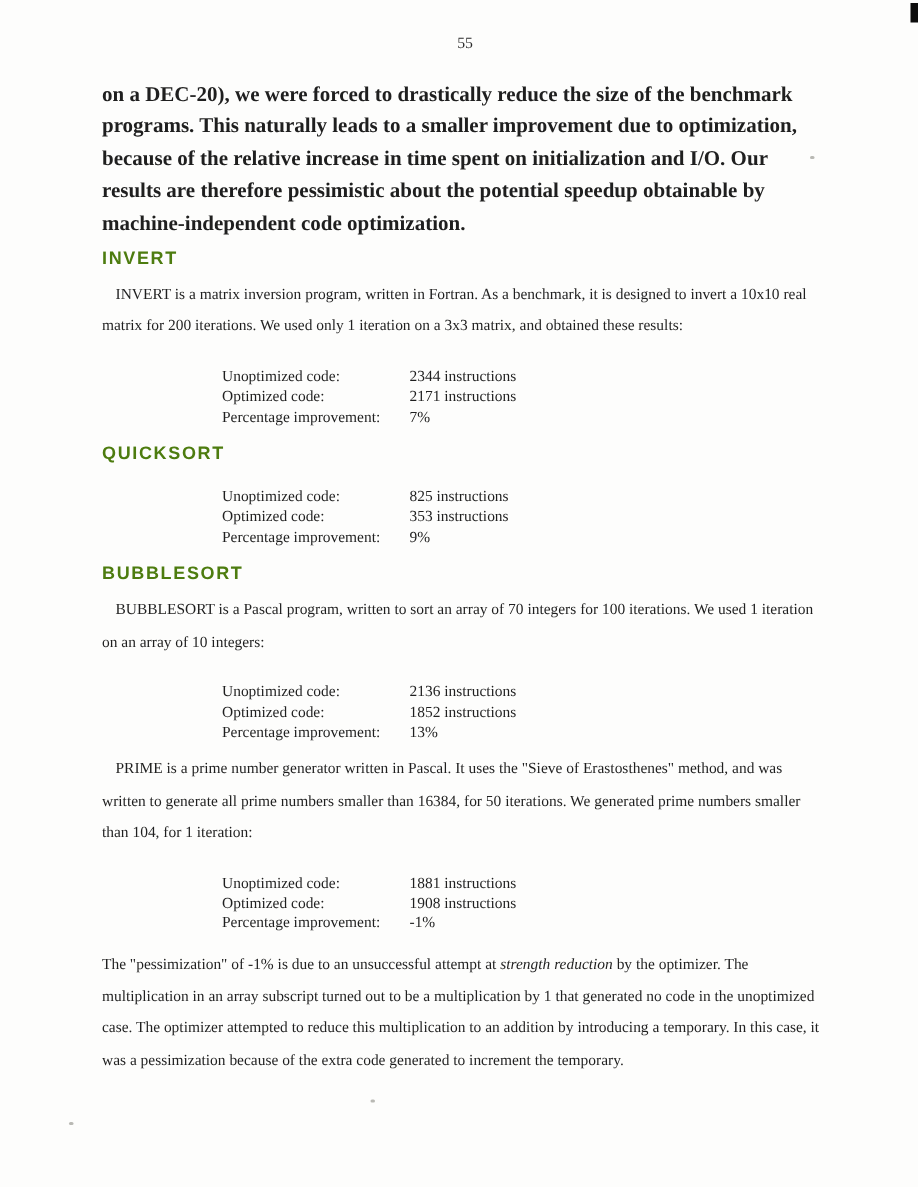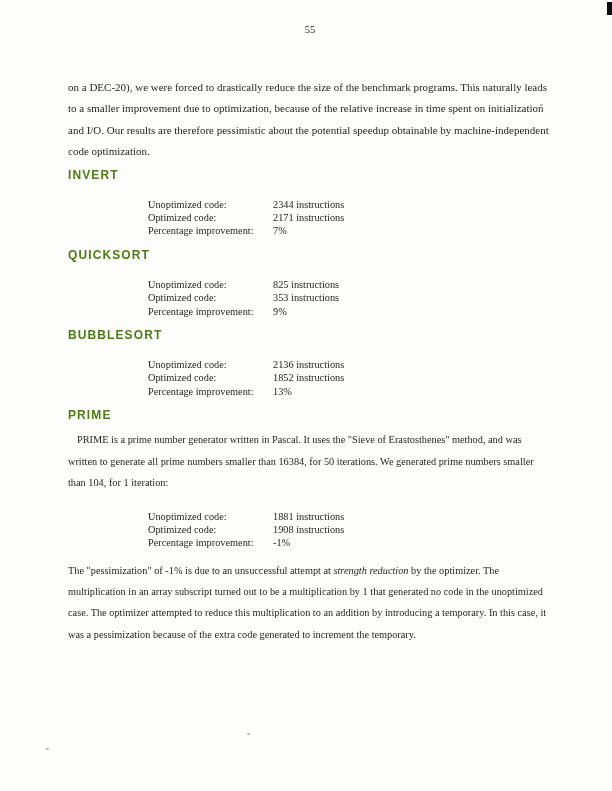--- a/index.html
+++ b/index.html
@@ -20,24 +20,25 @@
     box-sizing: border-box;
     padding: 24px 60px 0 68px;
   }
   .page-number {
     text-align: center;
     font-size: 10.5px;
     color: #2a2a2a;
     margin: 0 0 0 0;
   }
   .intro {
-    margin: 42px 0 0 0;
-    font-size: 11px;
+    margin: 18px 0 0 0;
+    font-size: 14px;
     line-height: 21.4px;
     color: #1f1f1f;
+    font-weight: bold;
   }
   p { margin: 0; }
   .bench h2 {
     font-family: "Liberation Sans", "DejaVu Sans", sans-serif;
     font-size: 12px;
     font-weight: 600;
     letter-spacing: 1.1px;
     color: #4d7c0f;
     margin: 10px 0 0 0;
   }
@@ -88,20 +89,21 @@
 <body>
 
 <div class="page">
 
   <div class="page-number">55</div>
 
   <p class="intro">on a DEC-20), we were forced to drastically reduce the size of the benchmark programs.  This naturally leads to a smaller improvement due to optimization, because of the relative increase in time spent on initialization and I/O.  Our results are therefore pessimistic about the potential speedup obtainable by machine-independent code optimization.</p>
 
   <section class="bench">
     <h2 class="first-heading">INVERT</h2>
+    <p class="section-body">INVERT is a matrix inversion program, written in Fortran.  As a benchmark, it is designed to invert a 10x10 real matrix for 200 iterations.  We used only 1 iteration on a 3x3 matrix, and obtained these results:</p>
     <div class="results">
       <div class="row">
         <span class="lbl">Unoptimized code:</span>
         <span class="val">2344 instructions</span>
       </div>
       <div class="row">
         <span class="lbl">Optimized code:</span>
         <span class="val">2171 instructions</span>
       </div>
       <div class="row">
@@ -124,38 +126,38 @@
       </div>
       <div class="row">
         <span class="lbl">Percentage improvement:</span>
         <span class="val">9%</span>
       </div>
     </div>
   </section>
 
   <section class="bench">
     <h2>BUBBLESORT</h2>
+    <p class="section-body">BUBBLESORT is a Pascal program, written to sort an array of 70 integers for 100 iterations.  We used 1 iteration on an array of 10 integers:</p>
     <div class="results">
       <div class="row">
         <span class="lbl">Unoptimized code:</span>
         <span class="val">2136 instructions</span>
       </div>
       <div class="row">
         <span class="lbl">Optimized code:</span>
         <span class="val">1852 instructions</span>
       </div>
       <div class="row">
         <span class="lbl">Percentage improvement:</span>
         <span class="val">13%</span>
       </div>
     </div>
   </section>
 
   <section class="bench">
-    <h2>PRIME</h2>
     <p class="section-body">PRIME is a prime number generator written in Pascal.  It uses the "Sieve of Erastosthenes" method, and was written to generate all prime numbers smaller than 16384, for 50 iterations.  We generated prime numbers smaller than 104, for 1 iteration:</p>
     <div class="results">
       <div class="row">
         <span class="lbl">Unoptimized code:</span>
         <span class="val">1881 instructions</span>
       </div>
       <div class="row">
         <span class="lbl">Optimized code:</span>
         <span class="val">1908 instructions</span>
       </div>

